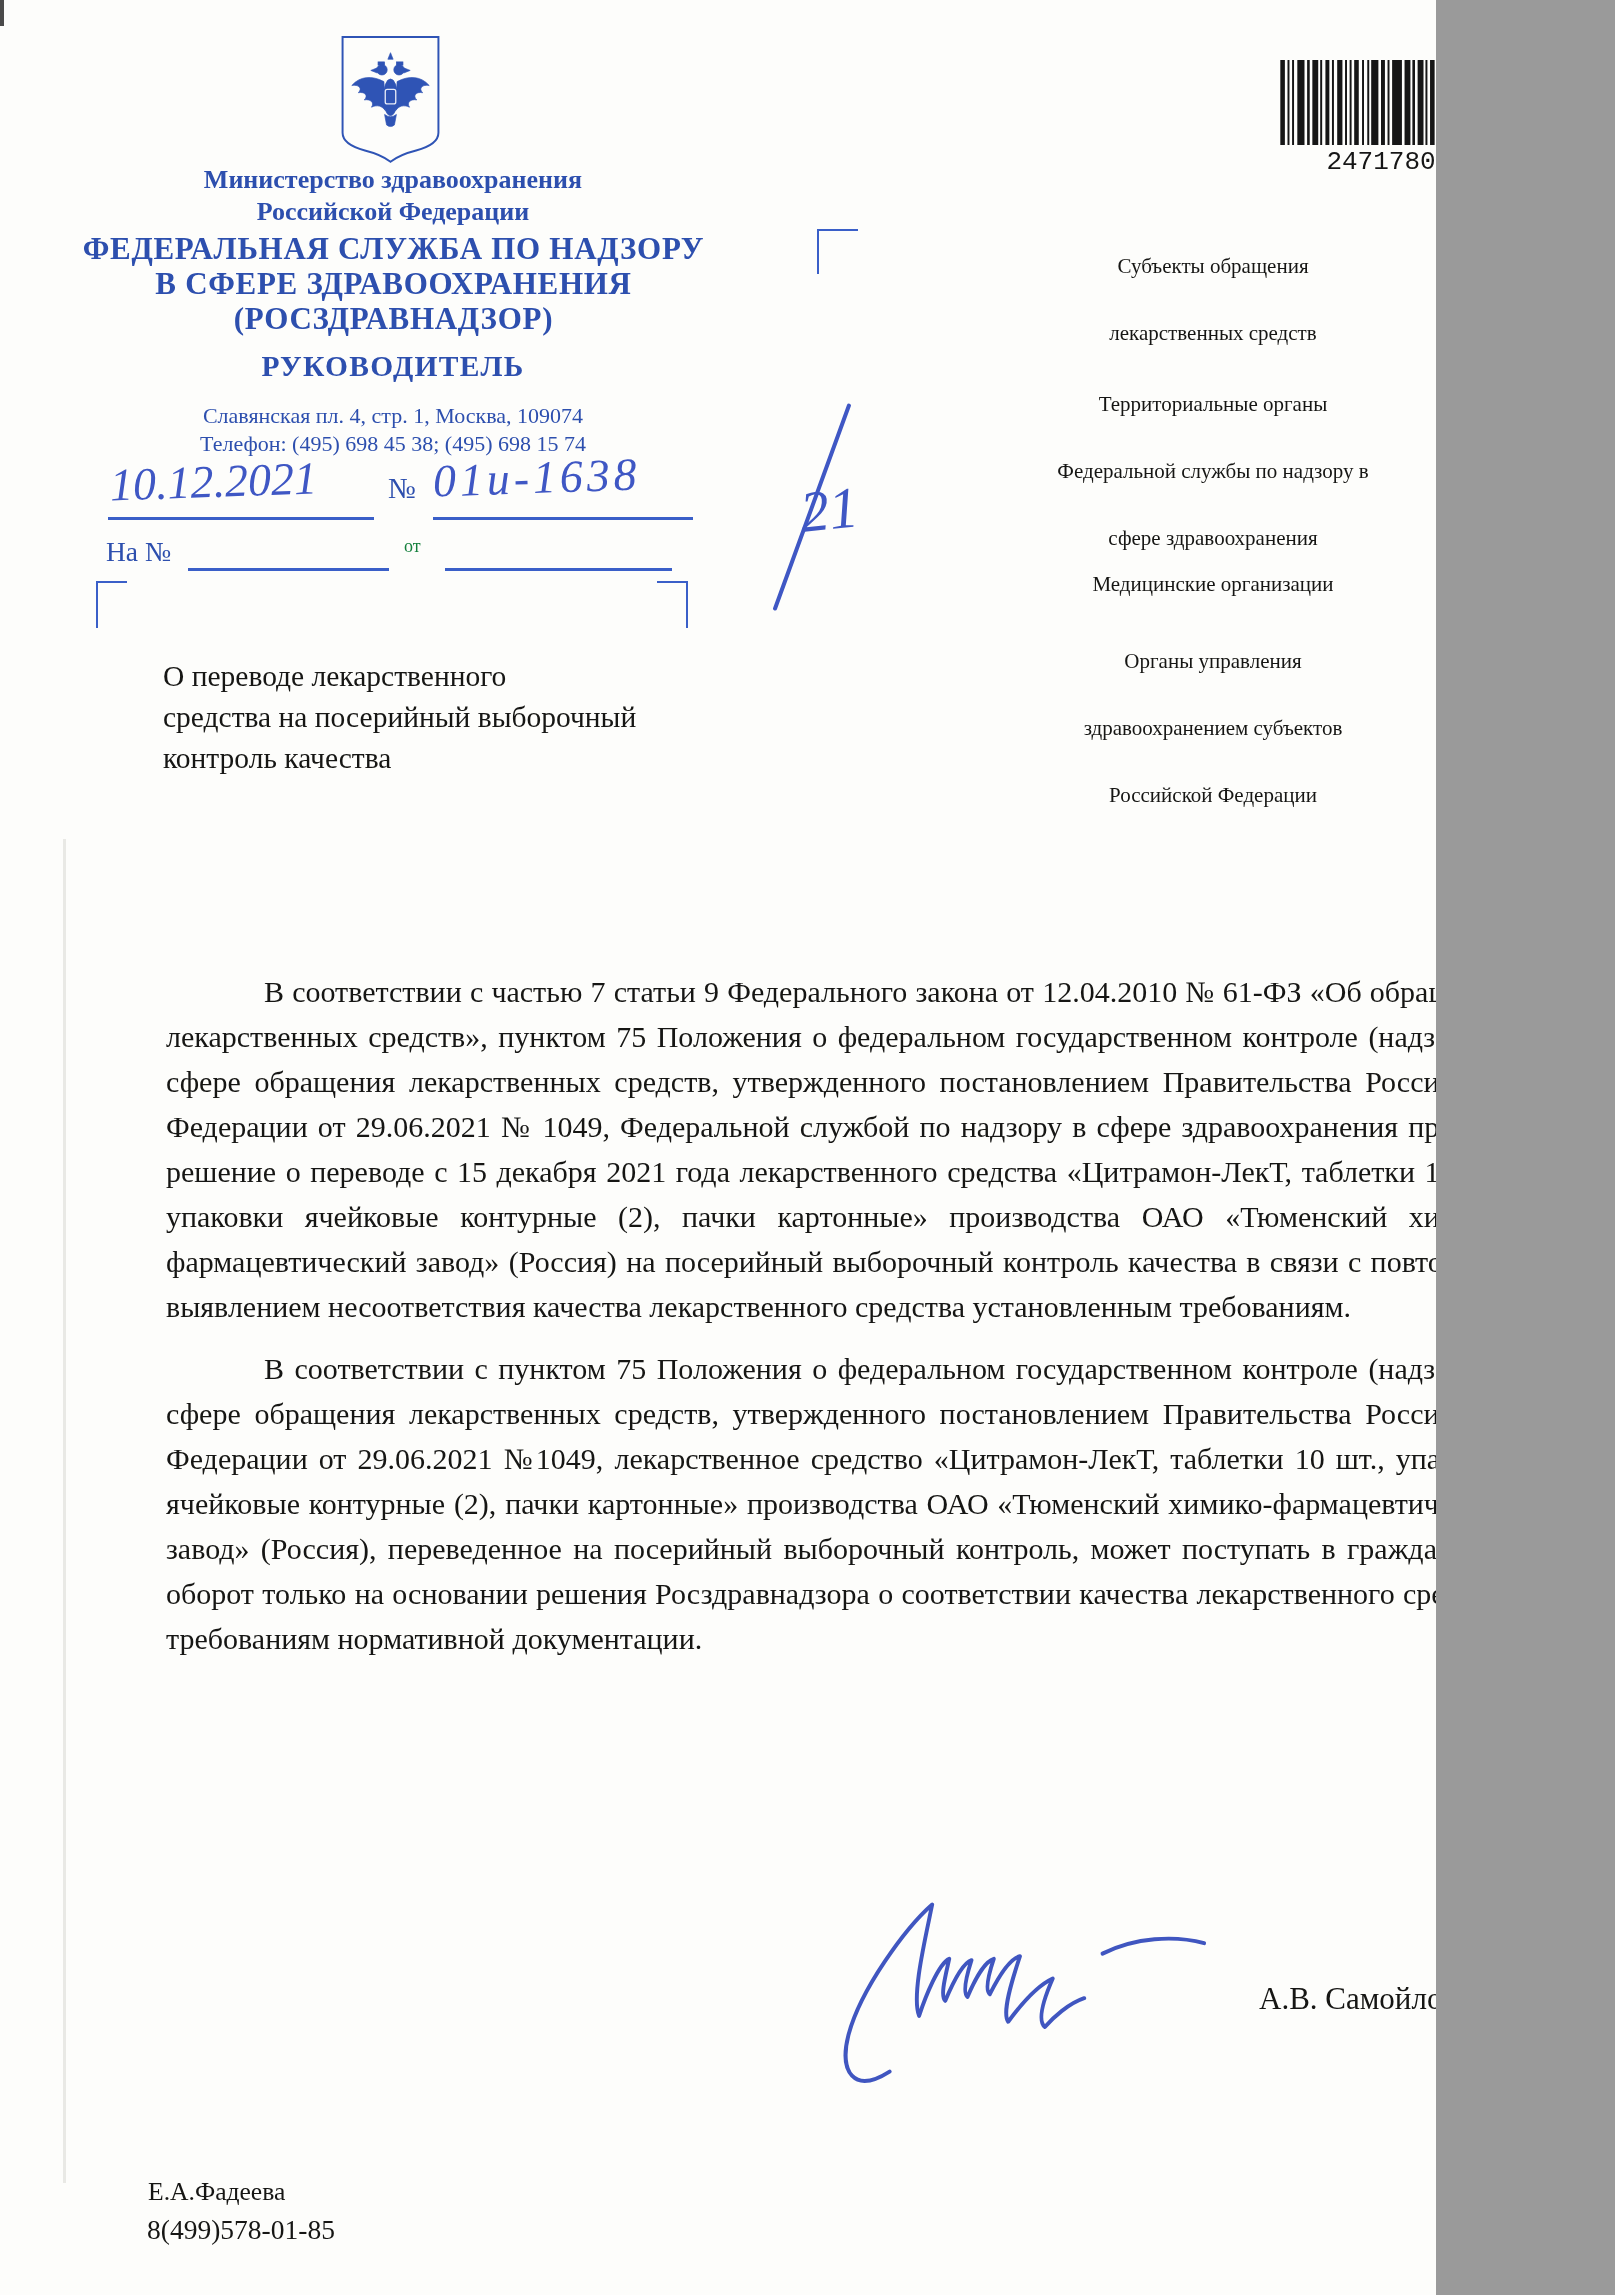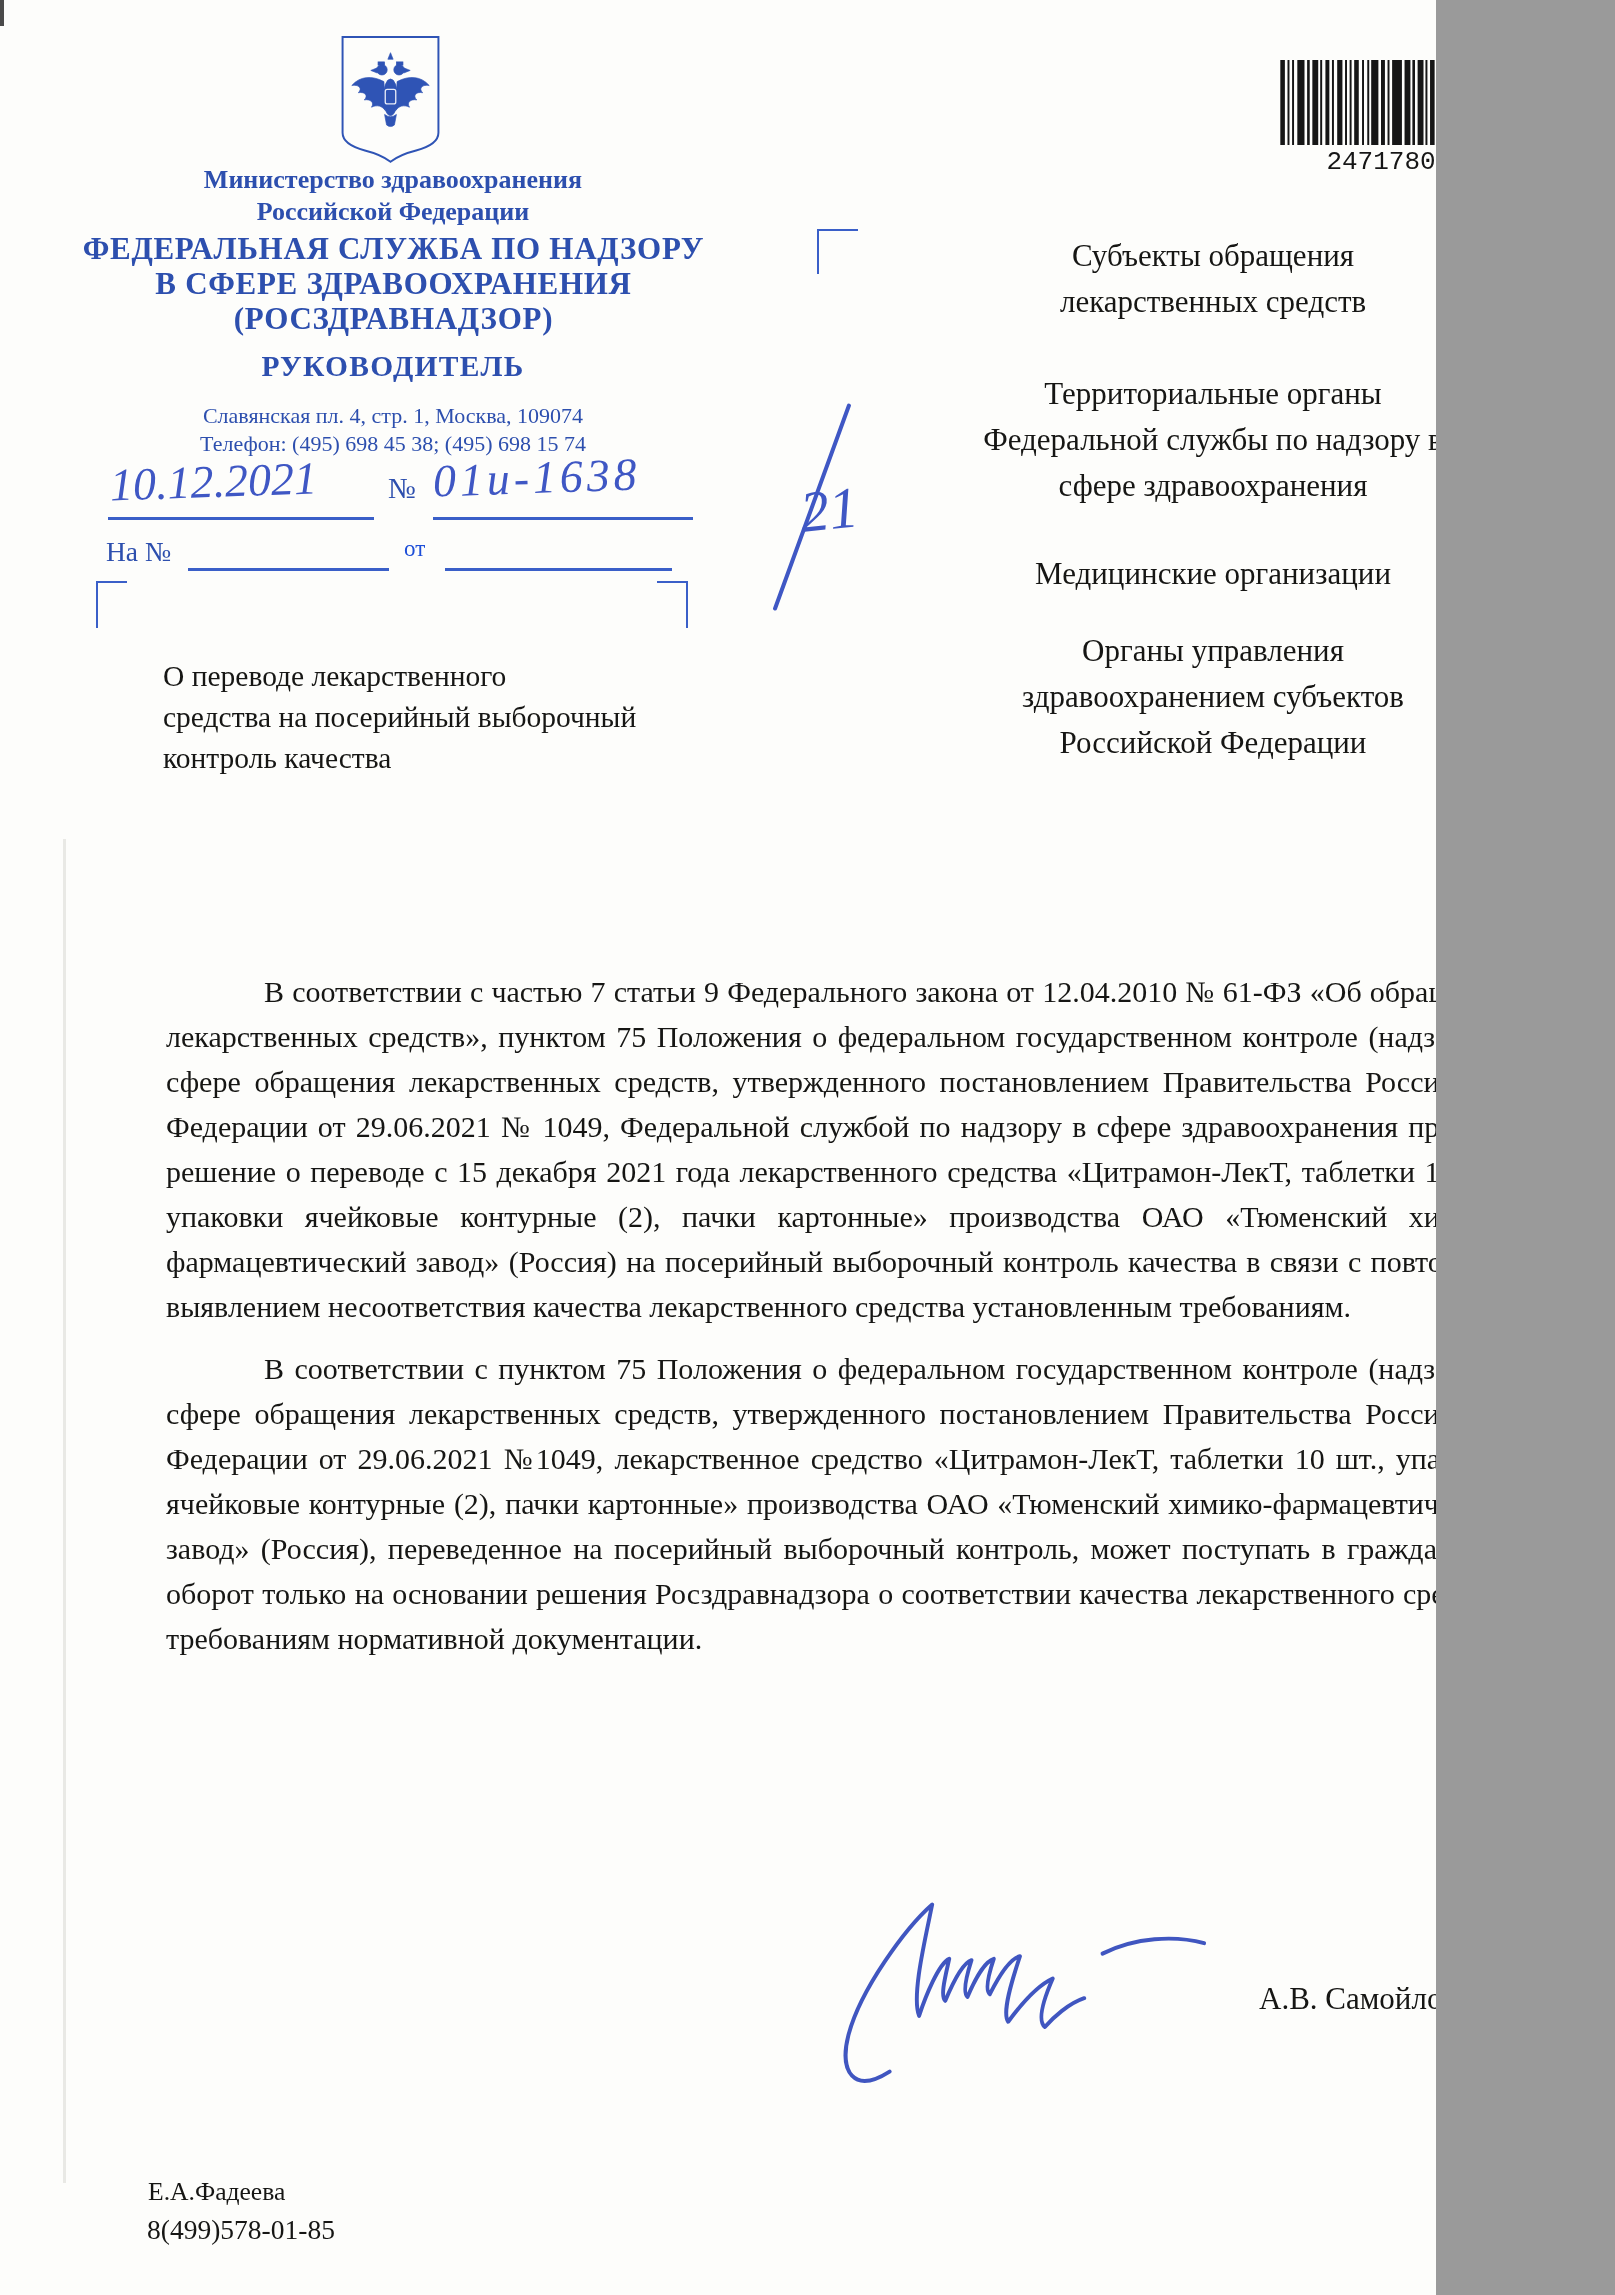--- a/index.html
+++ b/index.html
@@ -29,37 +29,37 @@
   .hw-number{left:433px; top:451px; font-size:46px; transform:rotate(-2deg); letter-spacing:3.9px;}
   .hw-slash{left:810px; top:397px; width:3.9px; height:220px; background:#3f57c4;
             transform:rotate(20deg); border-radius:2px;}
   .hw-suffix{left:800px; top:476px; font-size:58px; transform:rotate(-6deg);}
   .rule{height:2.6px; background:#3a5fc8;}
   .date-line{left:108px; top:517px; width:266px;}
   .num-line{left:433px; top:517px; width:260px;}
 
   .na-no{left:106px; top:536px; font-size:27.5px; color:#2d4fae;}
   .reply-num-line{left:188px; top:568px; width:201px;}
-  .ot{left:404px; top:536px; font-size:23px; color:#1d4ed8;}
+  .ot{left:404px; top:536px; font-size:18px; color:#15803d;}
   .reply-date-line{left:445px; top:568px; width:227px;}
 
   
   .br{border:0 solid #3a5fc8;}
   .subj-br-l{left:96px; top:581px; width:29px; height:45px; border-left-width:2.6px; border-top-width:2.6px;}
   .subj-br-r{left:657px; top:581px; width:29px; height:45px; border-right-width:2.6px; border-top-width:2.6px;}
   .addr-br-l{left:817px; top:229px; width:39px; height:43px; border-left-width:2.6px; border-top-width:2.6px;}
   .addr-br-r{left:1461px; top:229px; width:39px; height:43px; border-right-width:2.6px; border-top-width:2.6px;}
 
   
   .barcode{left:1280px; top:60px; width:202px; height:85px;}
   .barcode-number{left:1280px; top:147px; width:202px; text-align:center;
                   font-family:"Liberation Mono", monospace; font-size:26px; color:#161616;}
 
   
-  .recipient{left:885px; width:656px; font-size:31px; line-height:46px;
+  .recipient{left:885px; width:656px; font-size:21px; line-height:67px;
              text-align:center; color:#161614;}
   .r0{top:233px;} .r1{top:371px;} .r2{top:551px;} .r3{top:628px;}
 
   
   .subject{left:163px; top:656px; width:564px; font-size:29.5px; line-height:41px; color:#161614;}
 
   
   .body-text{left:149px; top:952px; width:1381px; font-size:30px; line-height:45px;
              text-align:justify; color:#161614;}
   .body-text p{margin:17px; text-indent:98px;}

